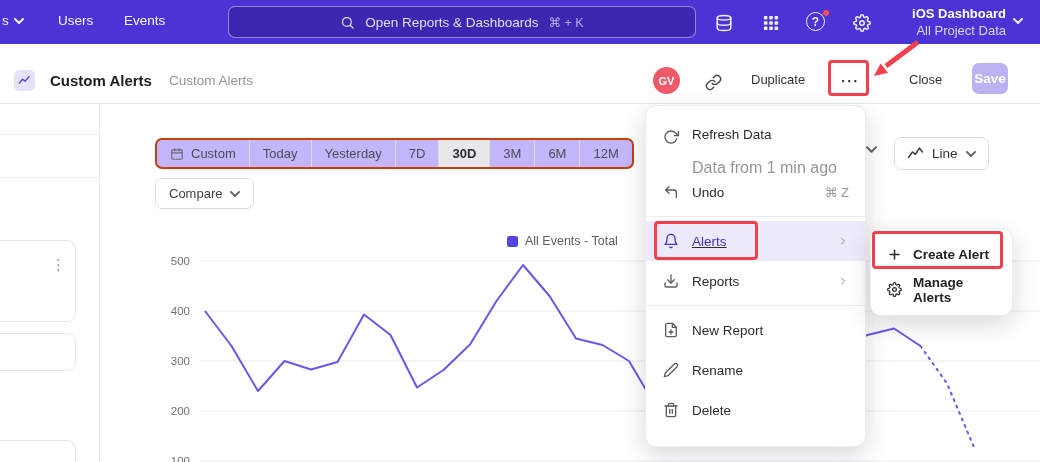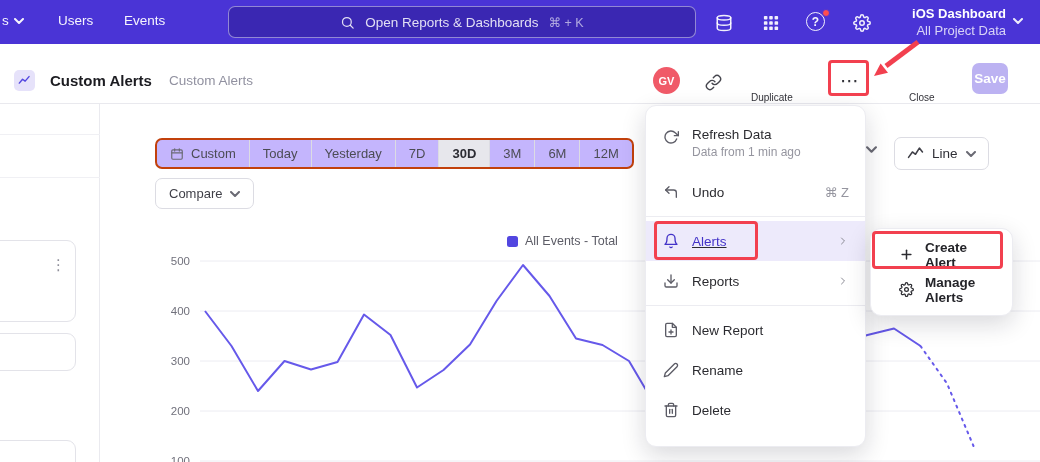--- a/index.html
+++ b/index.html
@@ -21,21 +21,21 @@
   .project-scope { font-size: 13px; color: rgba(255,255,255,.78); margin-top: 2px; }
   .project-chev { position: absolute; left: 1013px; top: 18px; color: rgba(255,255,255,.9); }
 
   
   .hdrbar { position: absolute; left: 0; top: 44px; width: 1040px; height: 60px; background: #fff; border-bottom: 1px solid #E9E9EE; }
   .hdr-icon { position: absolute; left: 14px; top: 70px; width: 21px; height: 21px; border-radius: 5px; background: #E6E2FA; color: var(--accent); display: flex; align-items: center; justify-content: center; }
   .hdr-title { position: absolute; left: 50px; top: 72px; font-size: 15px; font-weight: 700; color: #1C1C21; }
   .hdr-crumb { position: absolute; left: 169px; top: 73px; font-size: 13.5px; color: #9191A0; }
   .avatar { position: absolute; left: 653px; top: 67px; width: 27px; height: 27px; border-radius: 50%; background: var(--avatar-bg); color: #fff; font-size: 11px; font-weight: 700; display: flex; align-items: center; justify-content: center; cursor: pointer; }
   .link-btn { position: absolute; left: 701px; top: 70px; width: 24px; height: 24px; color: #46464E; display: flex; align-items: center; justify-content: center; cursor: pointer; }
-  .hdr-text-btn { position: absolute; top: 72px; font-size: 10px; color: #33333A; cursor: pointer; margin-top: 20px; }
+  .hdr-text-btn { position: absolute; top: 72px; font-size: 13px; color: #33333A; cursor: pointer; }
   .more-btn { position: absolute; left: 836px; top: 66px; width: 28px; height: 28px; font-size: 19px; letter-spacing: 1px; color: #33333A; display: flex; align-items: center; justify-content: center; cursor: pointer; }
   .save-btn { position: absolute; left: 972px; top: 63px; width: 36px; height: 31px; border-radius: 7px; background: var(--save-bg); color: #fff; font-size: 13.5px; font-weight: 600; display: flex; align-items: center; justify-content: center; cursor: pointer; border: none; text-align: center; }
 
   
   .sidebar { position: absolute; left: 0; top: 104px; width: 100px; height: 358px; background: #fff; border-right: 1px solid #EAEAEF; }
   .side-line { position: absolute; left: 0; width: 100px; height: 1px; background: #F0F0F4; }
   .side-card { position: absolute; left: -18px; width: 94px; background: #fff; border: 1px solid #E3E3E9; border-radius: 9px; }
   .side-kebab { position: absolute; left: 51px; top: 256px; font-size: 15px; color: #8F8F9A; cursor: pointer; }
 
   
@@ -57,30 +57,30 @@
   .legend { position: absolute; left: 507px; top: 234px; display: flex; align-items: center; gap: 7px; z-index: 2; }
   .legend-swatch { width: 11px; height: 11px; border-radius: 2.5px; background: var(--accent); }
   .legend-label { font-size: 12.5px; color: #5C5C66; }
 
   
   .menu { position: absolute; left: 645px; top: 105px; width: 221px; height: 342px; background: #fff; border: 1px solid #ECECF1; border-radius: 11px; box-shadow: 0 8px 24px rgba(20,20,40,.16); padding: 12px 0 18px; z-index: 20; }
   .menu-row { display: flex; align-items: center; height: 40px; padding: 0 16px; gap: 12px; font-size: 13.5px; color: #2B2B30; cursor: pointer; }
   .mi { width: 18px; height: 18px; color: #5C5C66; flex: 0 0 18px; display: flex; align-items: center; justify-content: center; }
   .row-refresh { height: 54px; align-items: flex-start; padding-top: 9px; }
   .row-refresh .mi { margin-top: 1px; }
-  .menu-desc { font-size: 12px; color: #95959F; margin-top: 3px; }
+  .menu-desc { font-size: 16px; color: #95959F; margin-top: 17px; }
   .menu-div { height: 1px; background: #ECECF1; margin: 4px 0; }
   .shortcut { margin-left: auto; font-size: 13px; color: #95959F; }
   .chev-r { margin-left: auto; color: #8A8A94; display: flex; align-items: center; }
   .row-active { background: var(--menu-active-bg); text-decoration: underline; }
   .row-active .mi { color: #4333C8; }
   .row-active .ml { color: #4333C8; font-weight: 500; }
 
   
-  .submenu { position: absolute; left: 870px; top: 228px; width: 143px; background: #fff; border: 1px solid #ECECF1; border-radius: 11px; box-shadow: 0 8px 24px rgba(20,20,40,.16); padding: 8px 12px; z-index: 21; }
+  .submenu { position: absolute; left: 870px; top: 228px; width: 143px; background: #fff; border: 1px solid #ECECF1; border-radius: 11px; box-shadow: 0 8px 24px rgba(20,20,40,.16); padding: 8px 0; z-index: 21; }
   .sub-row { display: flex; align-items: center; height: 35px; padding: 0 14px; gap: 10px; font-size: 13.5px; font-weight: 600; color: #242429; cursor: pointer; }
   .sub-row .mi { color: #2B2B30; }
 
   
   .ann-rect { position: absolute; border: 3px solid var(--annotation); border-radius: 4px; z-index: 40; pointer-events: none; }
   .ann-arrow { position: absolute; left: 856px; top: 36px; z-index: 41; pointer-events: none; }
 
   svg.stroke-ic { fill: none; stroke: currentColor; stroke-width: 2; stroke-linecap: round; stroke-linejoin: round; }
 </style>
 </head>

